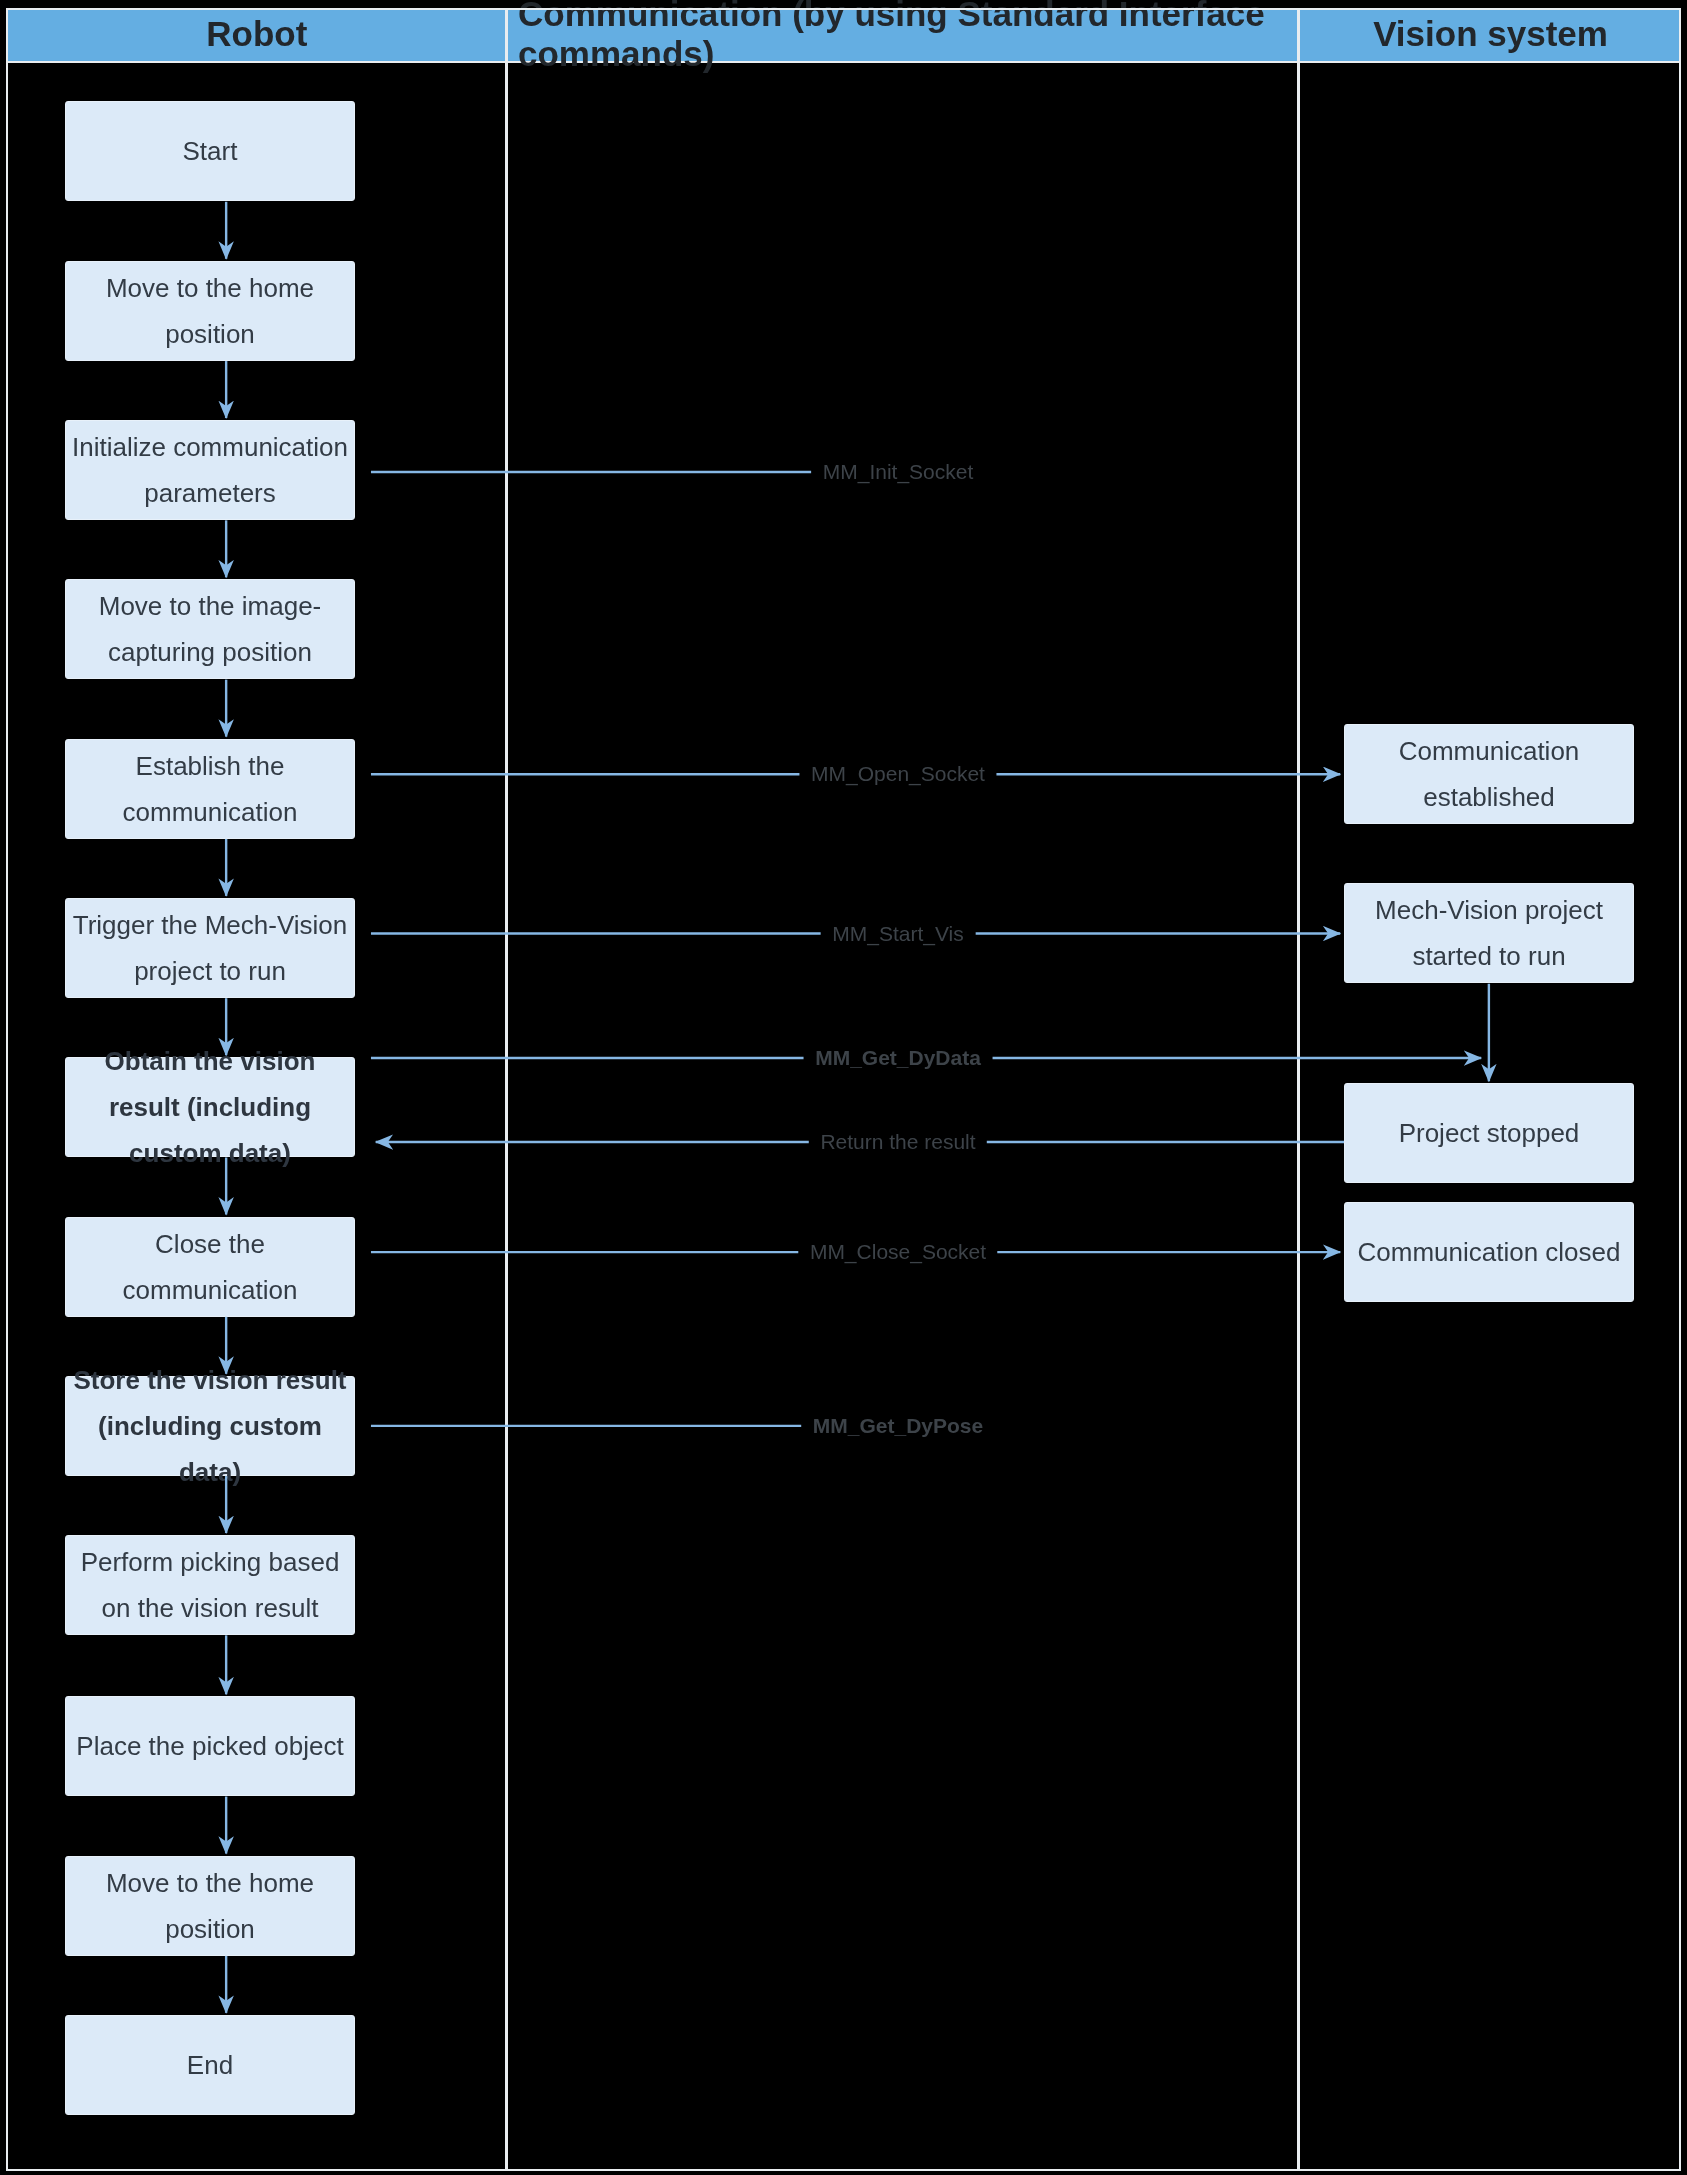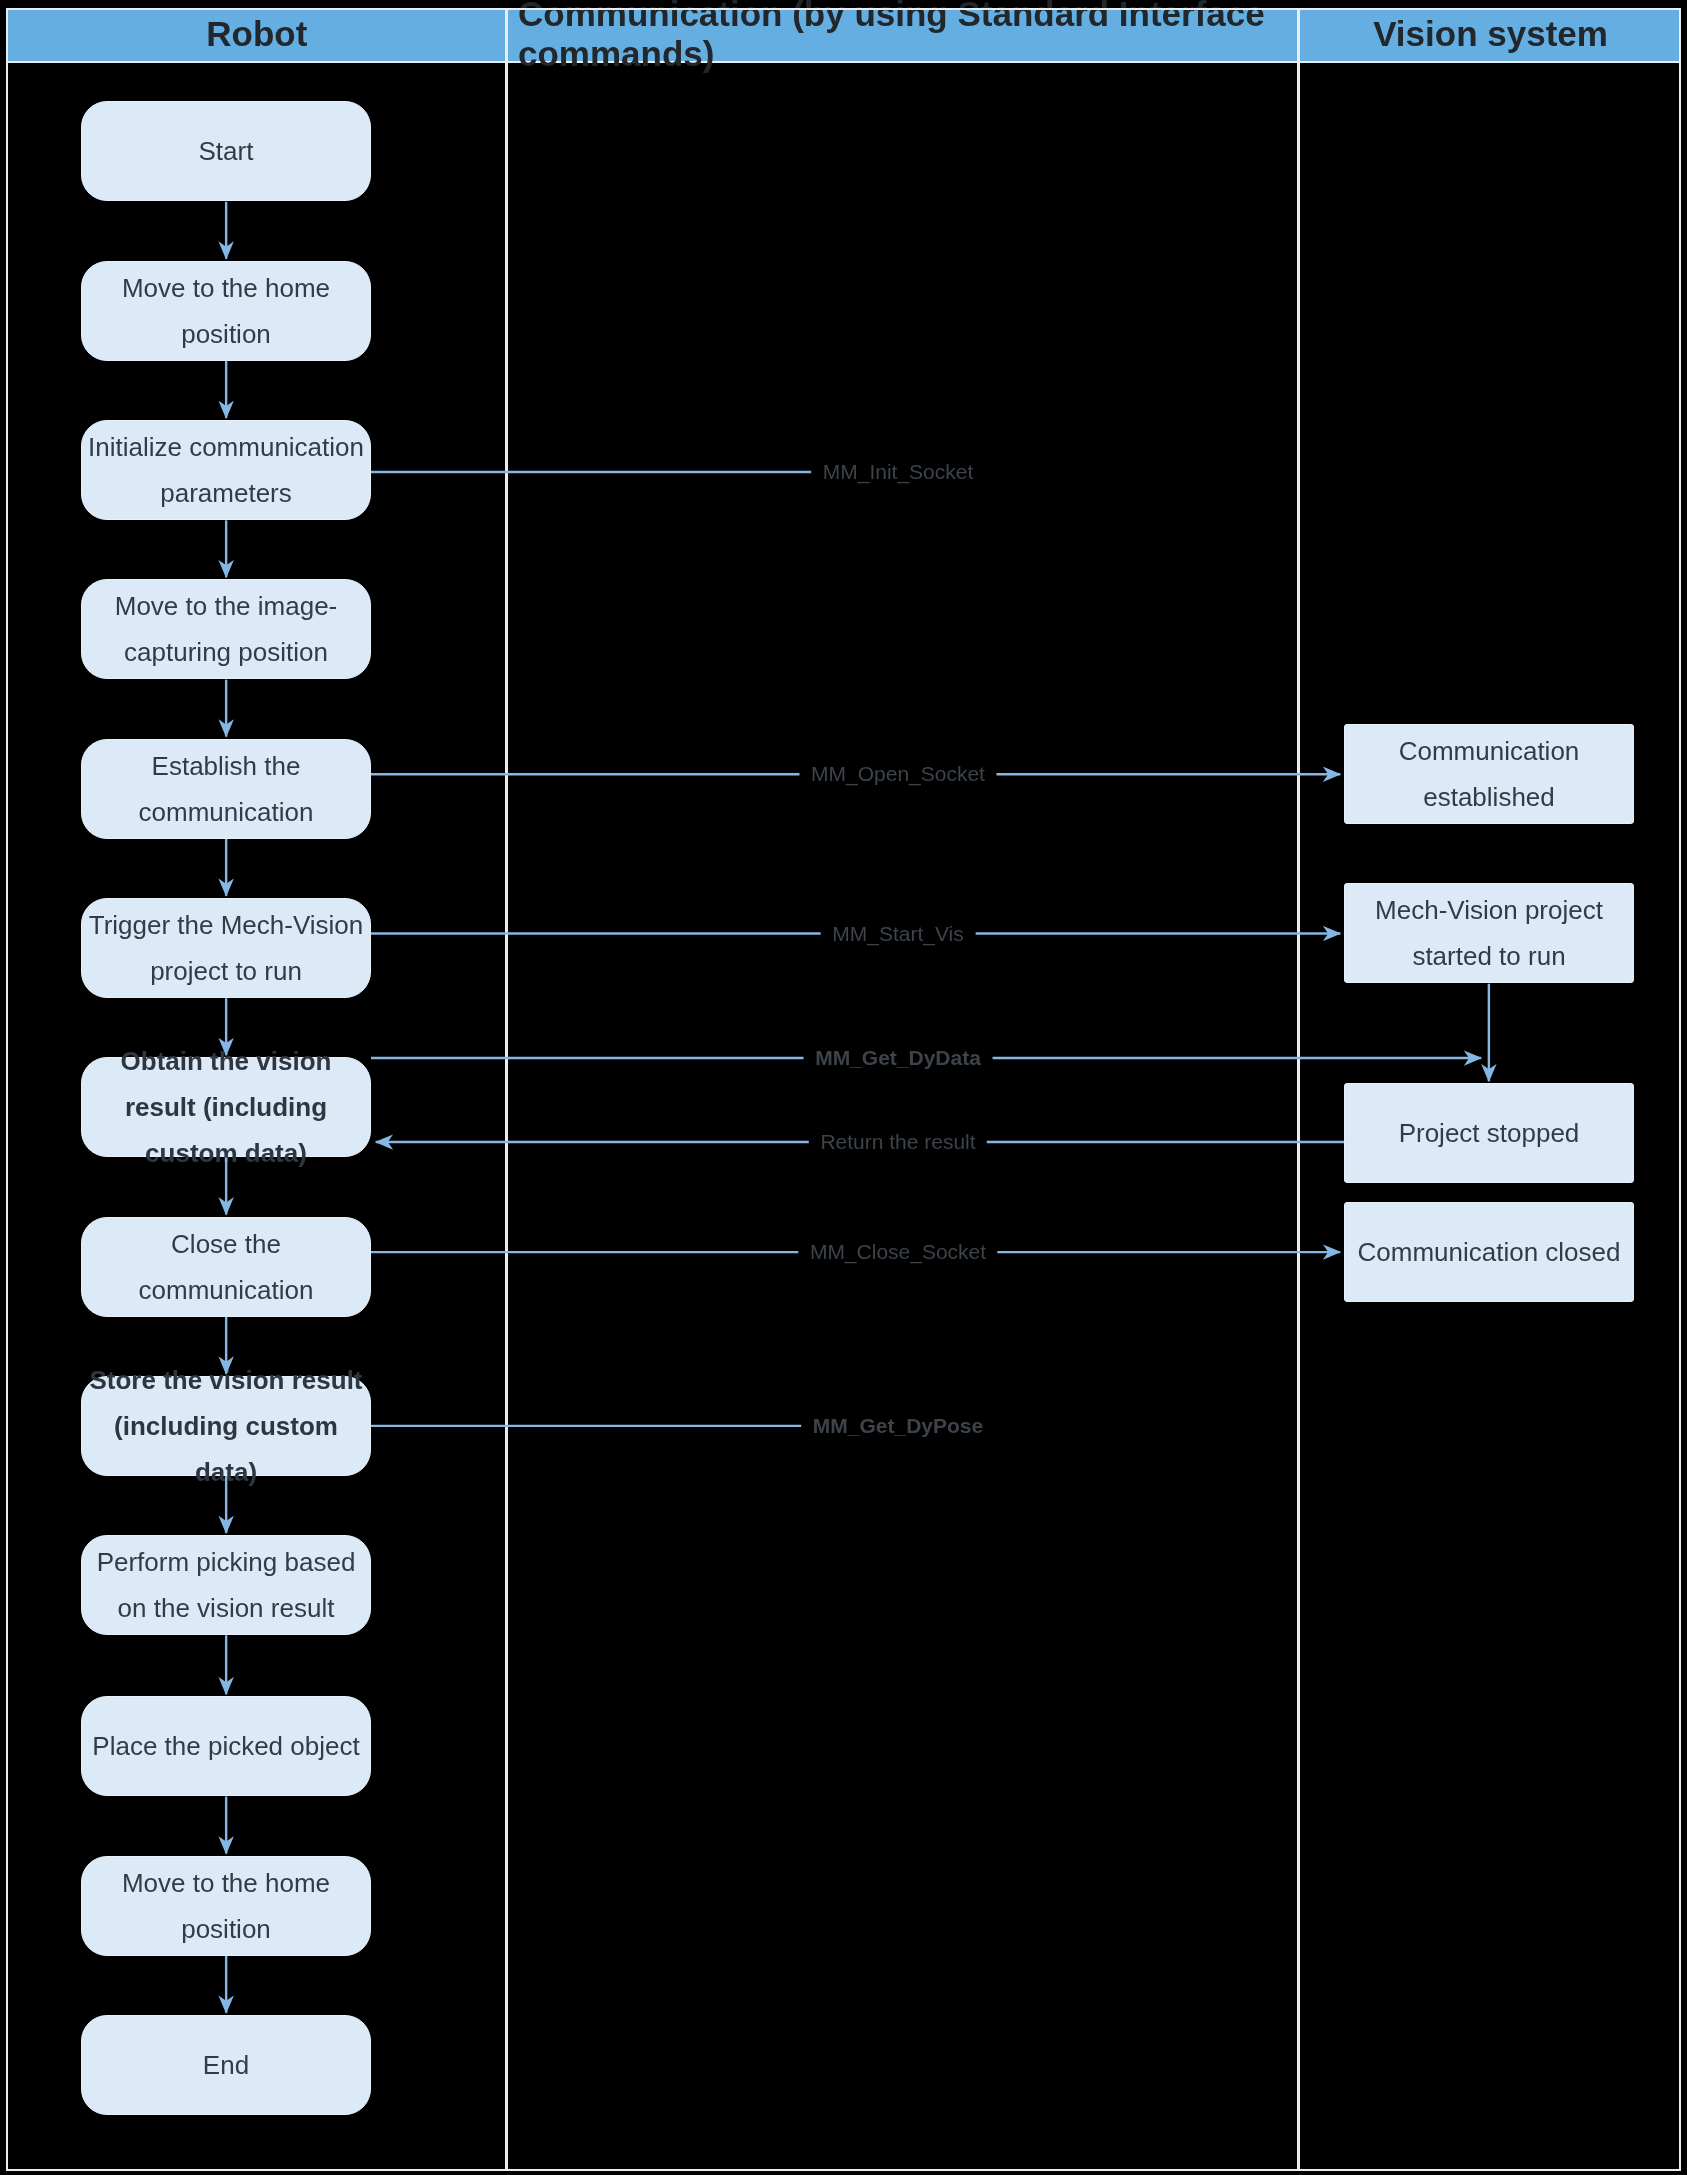--- a/index.html
+++ b/index.html
@@ -23,21 +23,21 @@
   .box{
     position:absolute;width:290px;height:100px;
     background:#DCEAF8;border:1px solid #E8F1FA;border-radius:2.9px;
     box-sizing:border-box;
   }
   .box-text{
     position:absolute;top:50%;left:50%;transform:translate(-50%,-50%);
     width:282px;text-align:center;
     font-size:26px;line-height:46px;color:#333C46;white-space:normal;
   }
-  .robot-box{left:81px;border-radius:26px;}
+  .robot-box{left:65px;}
   .vision-box{left:1344px;}
   .bold .box-text{font-weight:bold;color:#2E3640;}
   .conn-label{
     position:absolute;left:898px;transform:translate(-50%,-50%);
     background:#000;padding:0 11.6px;white-space:nowrap;
     font-size:21px;color:#3D4349;
   }
   .conn-label.bold{font-weight:bold;}
   svg.connector-layer{position:absolute;left:0;top:0;pointer-events:none;}
 </style>

